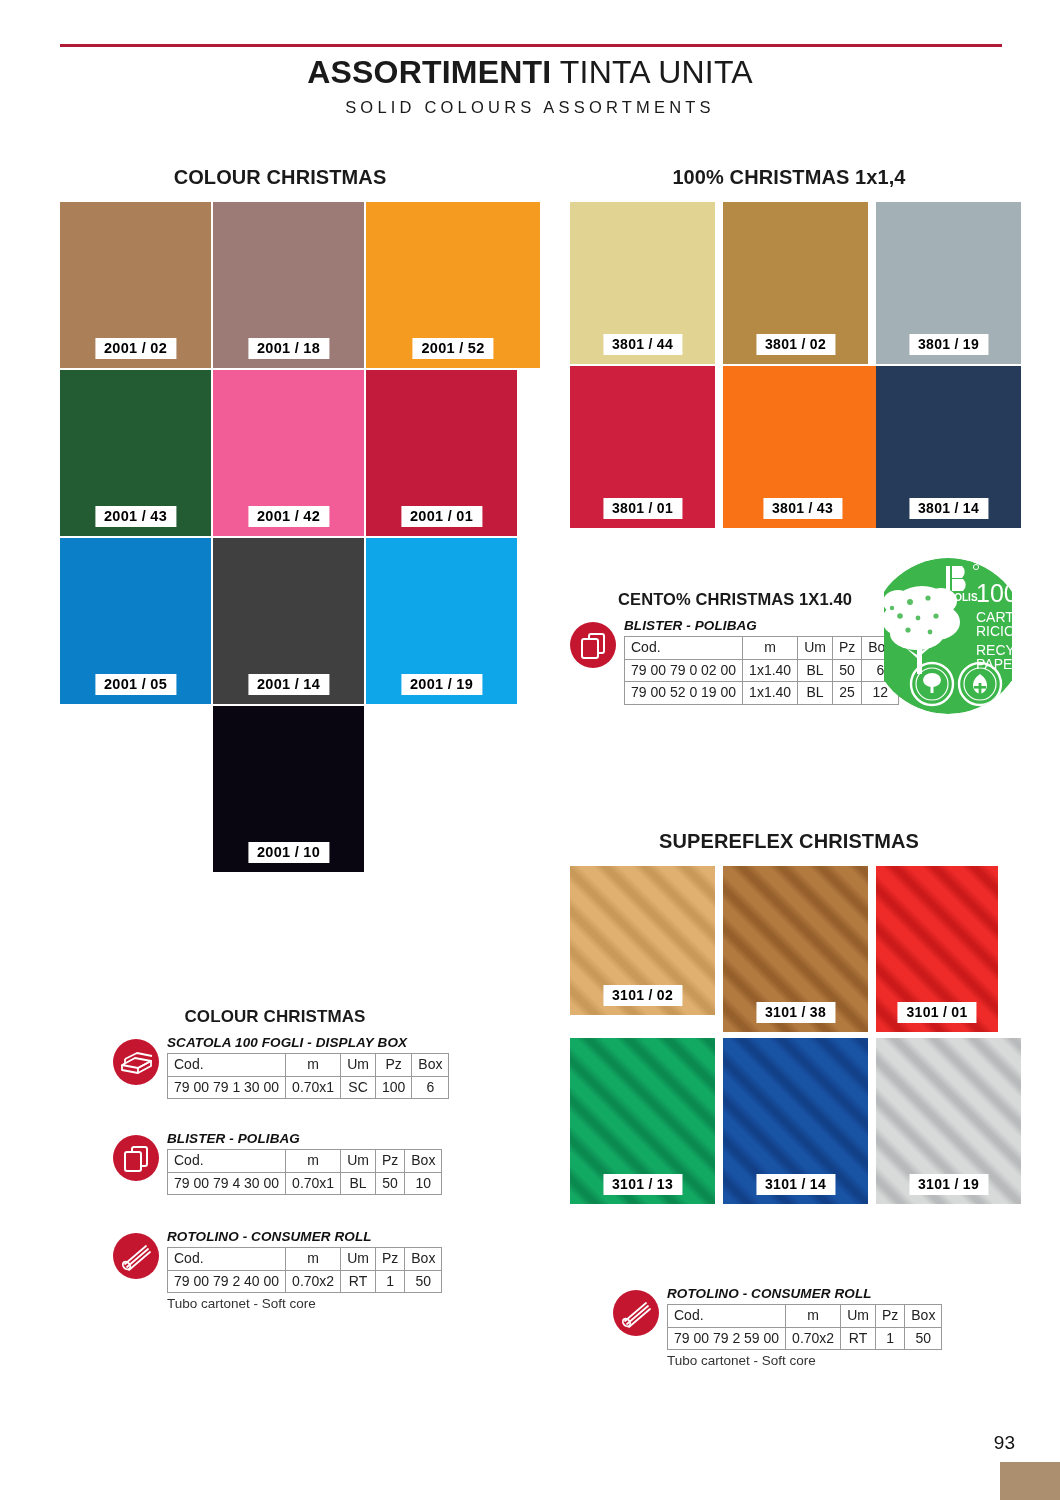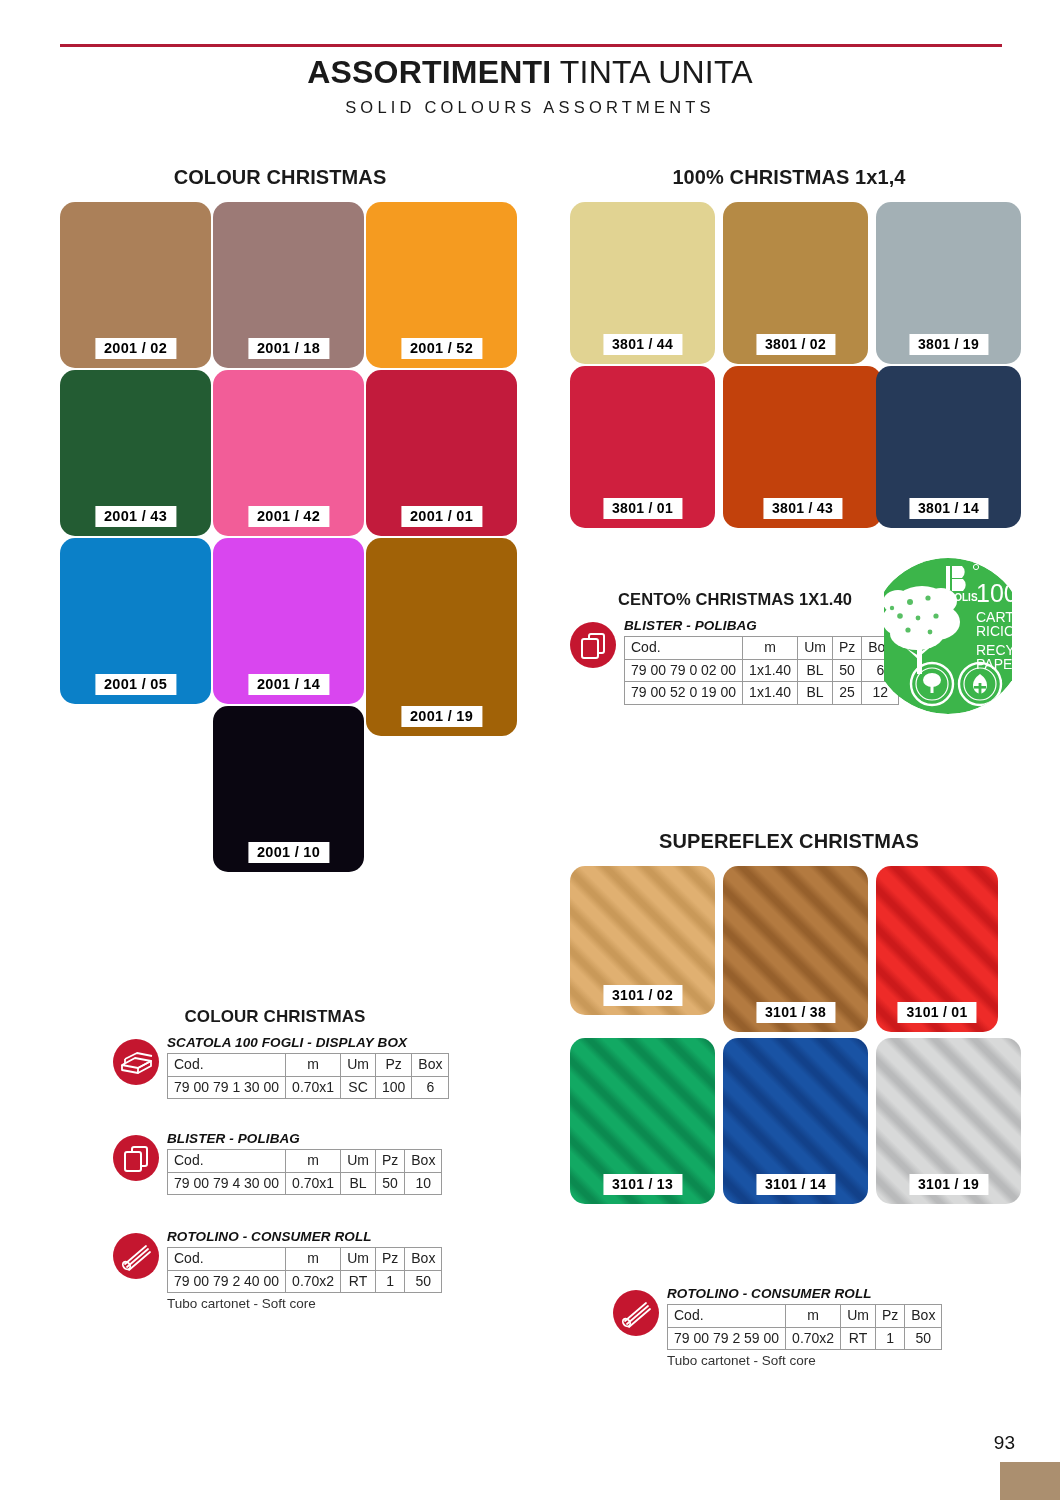--- a/index.html
+++ b/index.html
@@ -29,21 +29,21 @@
   .sec-head {
     position: absolute; font-size: 20px; font-weight: 700;
     letter-spacing: .1px; text-align: center; white-space: nowrap;
   }
   #head-colour-christmas { left: 60px; top: 166px; width: 440px; }
   #head-100-christmas    { left: 570px; top: 166px; width: 438px; }
   #head-supereflex       { left: 570px; top: 830px; width: 438px; }
   #head-colour-christmas-2 { left: 100px; top: 1007px; width: 350px; font-size: 17px; }
 
   
-  .swatch { position: absolute; overflow: hidden; border-radius: 15px; }
+  .swatch { position: absolute; overflow: hidden; }
   .swatch .code {
     position: absolute; left: 50%; transform: translateX(-50%);
     bottom: 9px; background: #ffffff; color: #000000;
     font-size: 14.5px; font-weight: 700; letter-spacing: .3px;
     padding: 2px 9px 3px 9px; white-space: nowrap;
   }
   .swatch.wide .code { font-size: 14px; }
 
   
   .info { position: absolute; }
@@ -106,57 +106,57 @@
   <div class="sec-head" id="head-supereflex">SUPEREFLEX CHRISTMAS</div>
   <div class="sec-head" id="head-colour-christmas-2">COLOUR CHRISTMAS</div>
 
   <div id="swatch-layer">
       <div class="swatch" style="left: 60px; top: 202px; width: 151px; height: 166px; background: rgb(171, 128, 89);">
         <span class="code">2001 / 02</span>
       </div>
       <div class="swatch" style="left: 213px; top: 202px; width: 151px; height: 166px; background: rgb(156, 122, 118);">
         <span class="code">2001 / 18</span>
       </div>
-      <div class="swatch" style="left: 366px; top: 202px; width: 151px; height: 166px; background: rgb(245, 155, 32);">
+      <div class="swatch" style="left: 366px; top: 202px; width: 174px; height: 166px; background: rgb(245, 155, 32);">
         <span class="code">2001 / 52</span>
       </div>
       <div class="swatch" style="left: 60px; top: 370px; width: 151px; height: 166px; background: rgb(35, 92, 51);">
         <span class="code">2001 / 43</span>
       </div>
       <div class="swatch" style="left: 213px; top: 370px; width: 151px; height: 166px; background: rgb(242, 93, 152);">
         <span class="code">2001 / 42</span>
       </div>
       <div class="swatch" style="left: 366px; top: 370px; width: 151px; height: 166px; background: rgb(194, 27, 60);">
         <span class="code">2001 / 01</span>
       </div>
       <div class="swatch" style="left: 60px; top: 538px; width: 151px; height: 166px; background: rgb(11, 128, 200);">
         <span class="code">2001 / 05</span>
       </div>
-      <div class="swatch" style="left: 213px; top: 538px; width: 151px; height: 166px; background: #d946ef; text-decoration: underline;">
+      <div class="swatch" style="left: 213px; top: 538px; width: 151px; height: 166px; background: #404040; text-decoration: underline;">
         <span class="code">2001 / 14</span>
       </div>
-      <div class="swatch" style="left: 366px; top: 538px; width: 151px; height: 198px; background: #a16207; padding-left: 41px;">
+      <div class="swatch" style="left: 366px; top: 538px; width: 151px; height: 166px; background: #0ea5e9; padding-left: 41px;">
         <span class="code">2001 / 19</span>
       </div>
       <div class="swatch" style="left: 213px; top: 706px; width: 151px; height: 166px; background: rgb(10, 6, 17);">
         <span class="code">2001 / 10</span>
       </div>
       <div class="swatch wide" style="left: 570px; top: 202px; width: 145px; height: 162px; background: rgb(225, 211, 146);">
         <span class="code">3801 / 44</span>
       </div>
       <div class="swatch wide" style="left: 723px; top: 202px; width: 145px; height: 162px; background: rgb(181, 138, 69);">
         <span class="code">3801 / 02</span>
       </div>
       <div class="swatch wide" style="left: 876px; top: 202px; width: 145px; height: 162px; background: rgb(163, 176, 181);">
         <span class="code">3801 / 19</span>
       </div>
       <div class="swatch wide" style="left: 570px; top: 366px; width: 145px; height: 162px; background: rgb(207, 31, 62);">
         <span class="code">3801 / 01</span>
       </div>
-      <div class="swatch wide" style="left: 723px; top: 366px; width: 159px; height: 162px; background: #c2410c;">
+      <div class="swatch wide" style="left: 723px; top: 366px; width: 159px; height: 162px; background: #f97316;">
         <span class="code">3801 / 43</span>
       </div>
       <div class="swatch wide" style="left: 876px; top: 366px; width: 145px; height: 162px; background: rgb(38, 58, 89);">
         <span class="code">3801 / 14</span>
       </div>
       <div class="swatch wide" style="left: 570px; top: 866px; width: 145px; height: 149px; background: repeating-linear-gradient(45deg, rgb(224, 176, 113) 0px, rgb(224, 176, 113) 9px, rgb(201, 153, 89) 16px, rgb(201, 153, 89) 20px, rgb(224, 176, 113) 28px);">
         <span class="code">3101 / 02</span>
       </div>
       <div class="swatch wide" style="left: 723px; top: 866px; width: 145px; height: 166px; background: repeating-linear-gradient(45deg, rgb(179, 122, 64) 0px, rgb(179, 122, 64) 9px, rgb(150, 96, 44) 16px, rgb(150, 96, 44) 20px, rgb(179, 122, 64) 28px);">
         <span class="code">3101 / 38</span>

